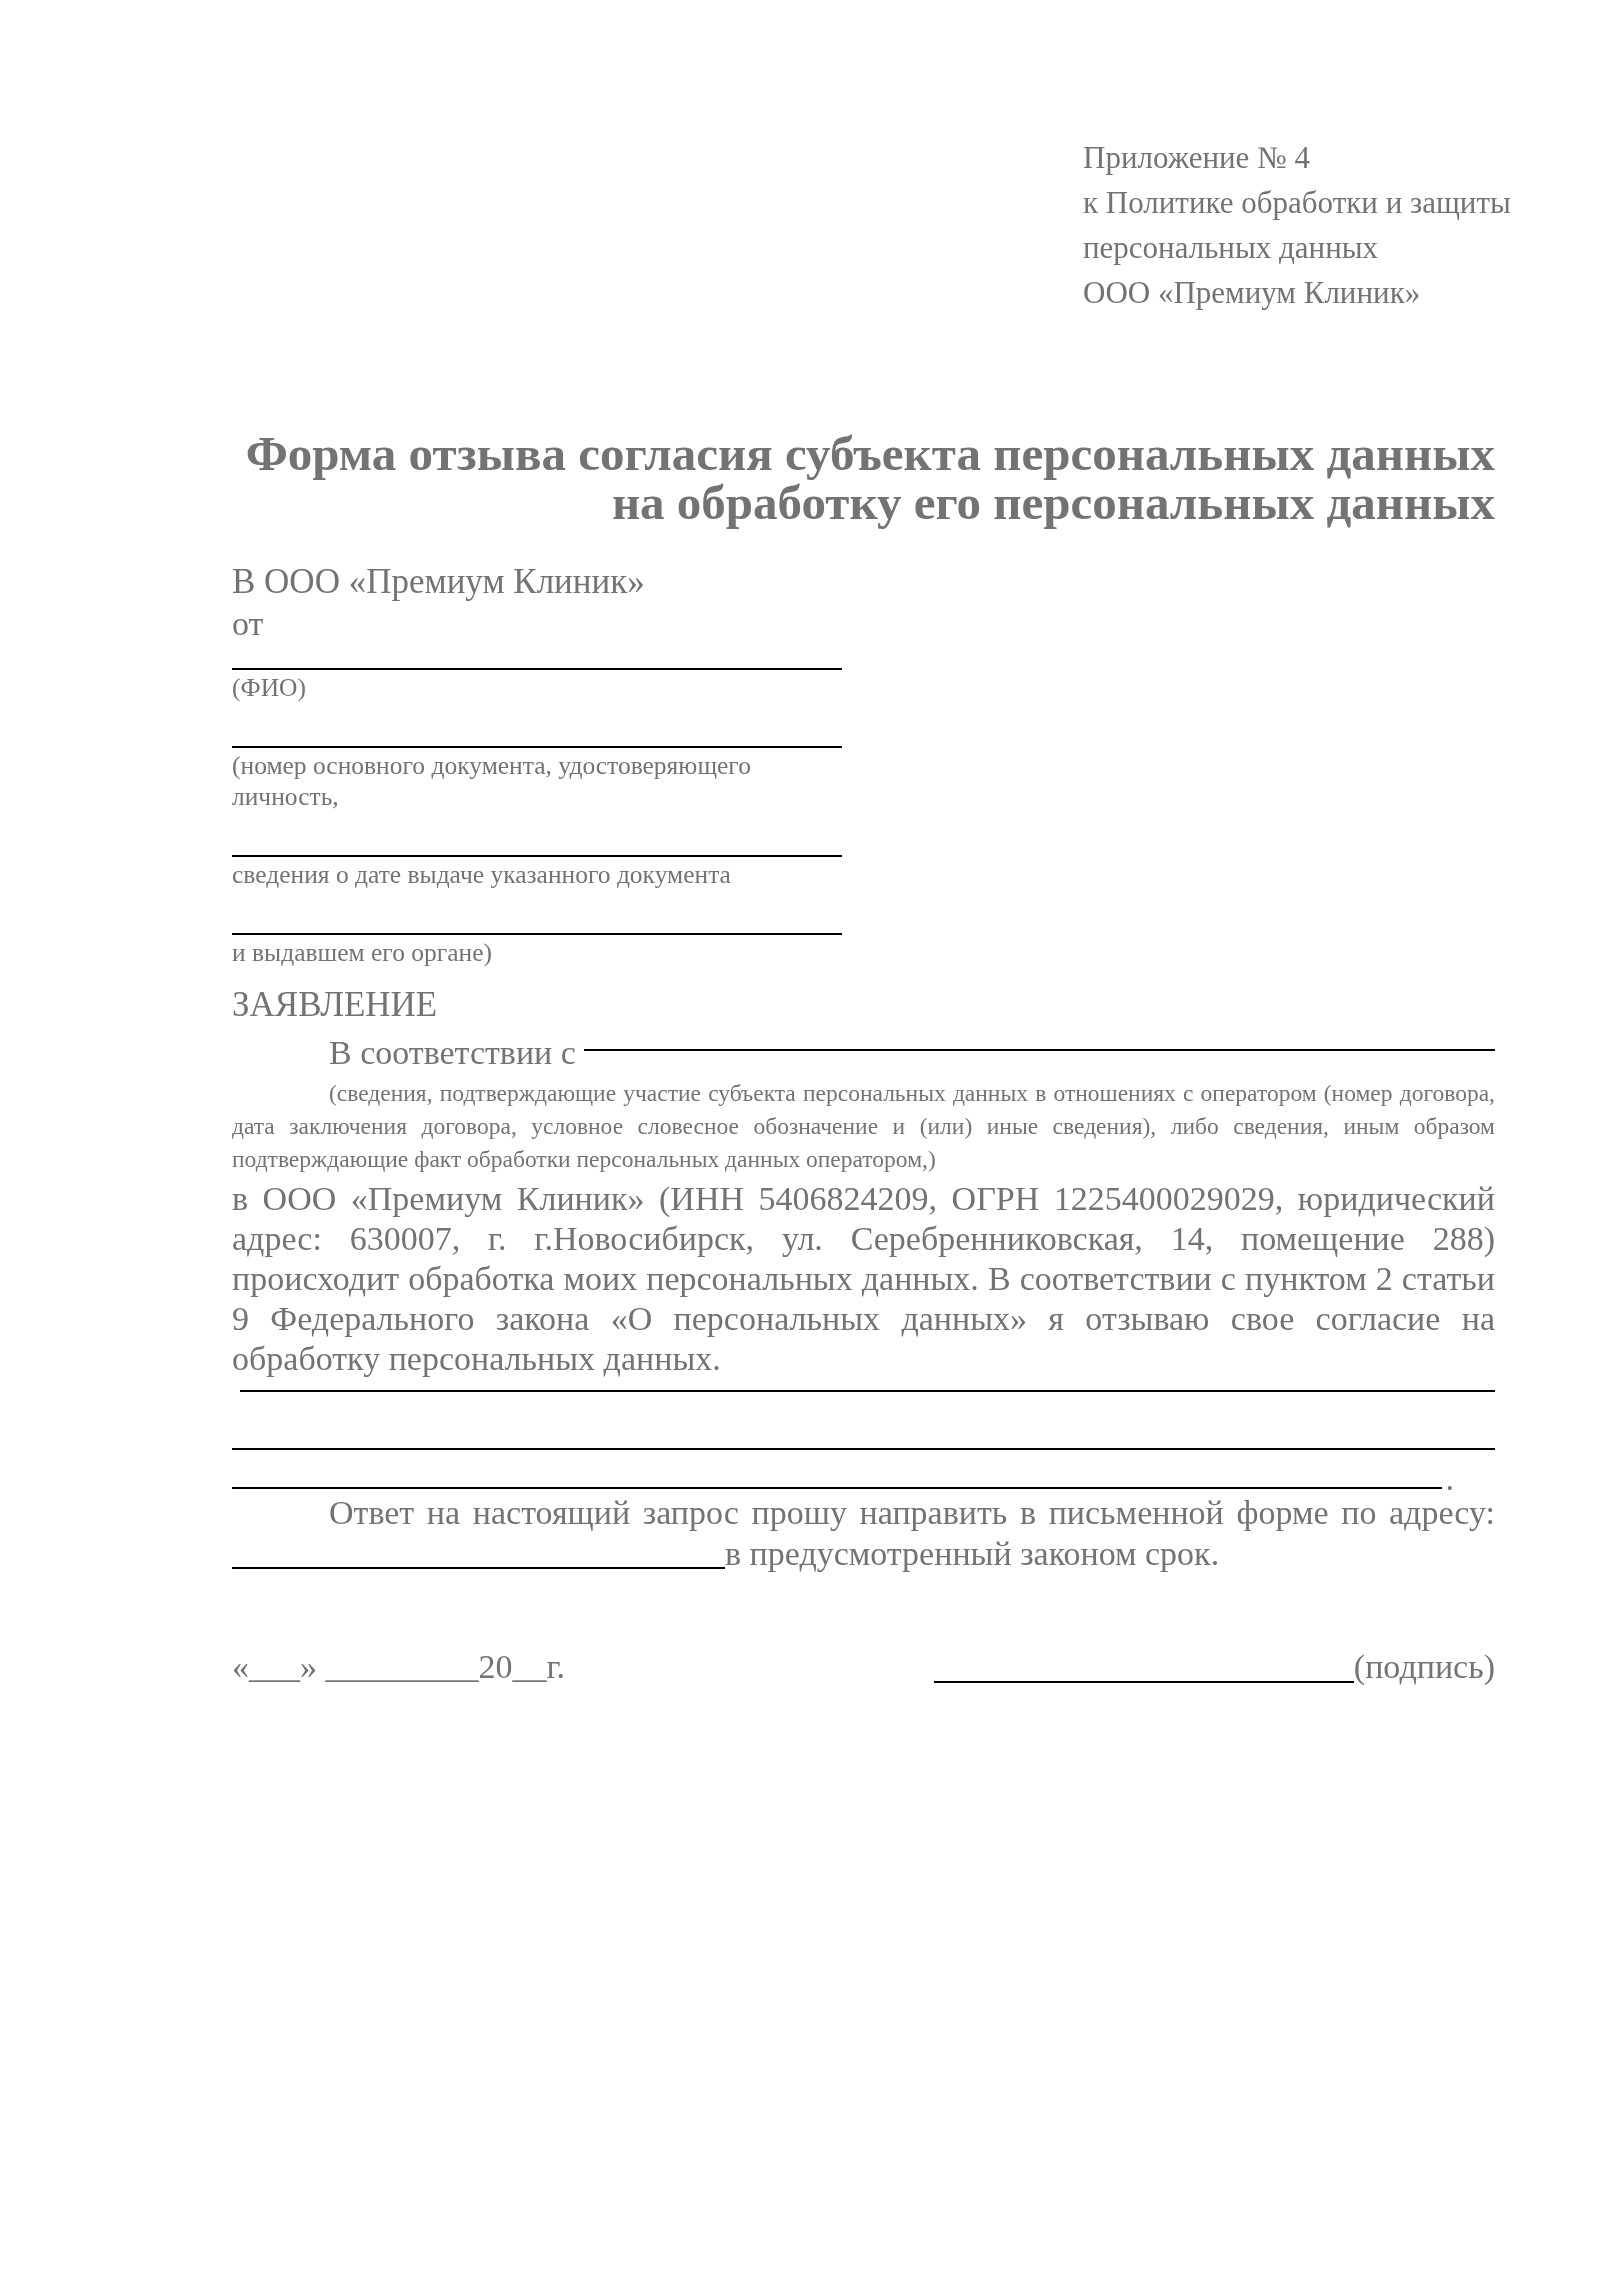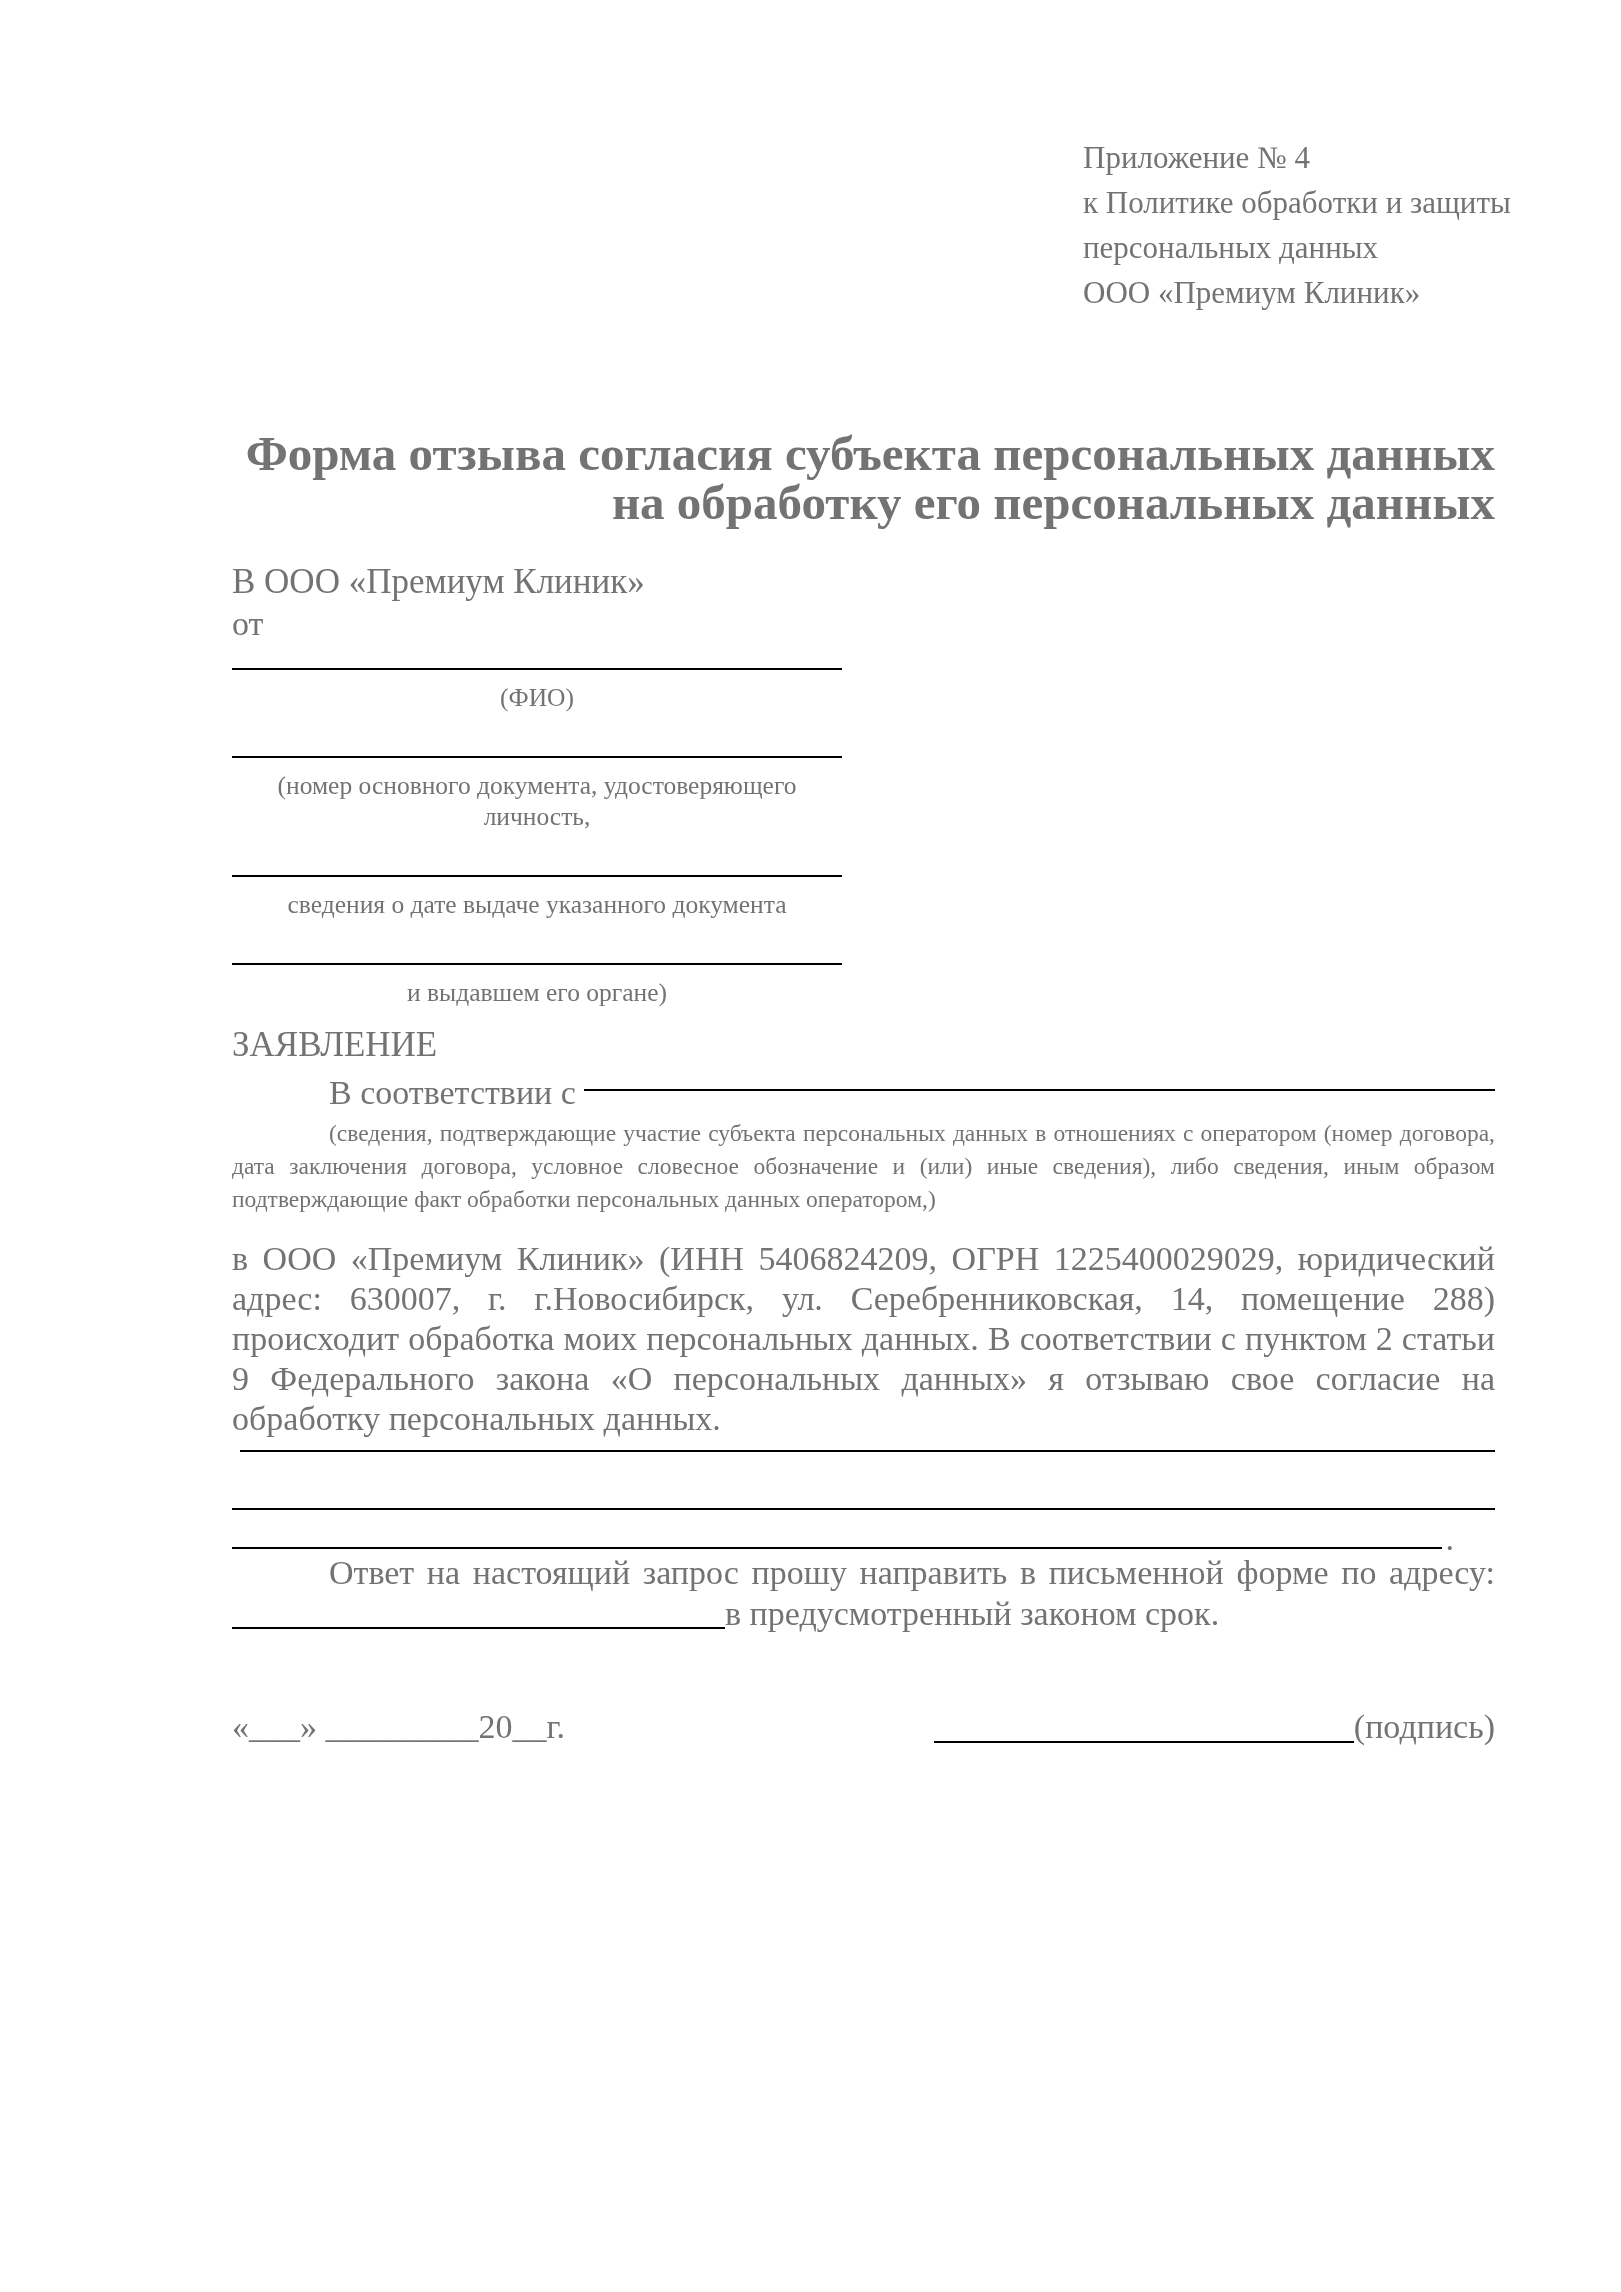--- a/index.html
+++ b/index.html
@@ -40,24 +40,23 @@
     font-size: 35px;
   }
   .recipient .r-to   { line-height: 43px; }
   .recipient .r-from { line-height: 41px; font-size: 34px; }
   .uline {
     border-bottom: 2.9px solid #000000;
     height: 23.5px;
   }
   .uline.gap-lg { height: 43px; }
   .field-caption {
-    text-align: center;
     font-size: 25.5px;
     line-height: 31px;
-    padding-top: 12px;
+    padding-top: 2px;
   }
 
   
   .st-heading {
     margin-top: 15.7px;
     font-size: 35px;
     line-height: 43px;
   }
   .intro-row {
     display: flex;
@@ -77,21 +76,21 @@
     font-size: 23.5px;
     line-height: 33px;
     text-align: justify;
     text-indent: 97px;
     margin-top: 3.9px;
   }
   .body-par {
     font-size: 34px;
     line-height: 40px;
     text-align: justify;
-    margin-top: 23px;
+    margin-top: 3px;
   }
   .reason-row {
     display: flex;
     align-items: flex-end;
     font-size: 34px;
     line-height: 40px;
     margin-top: 10.8px;
   }
   .reason-row .prefix { margin-left: 97px; white-space: nowrap; }
 

